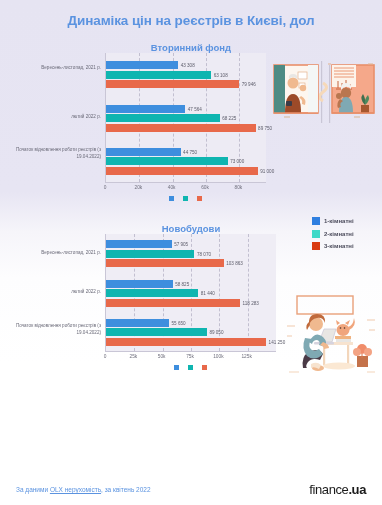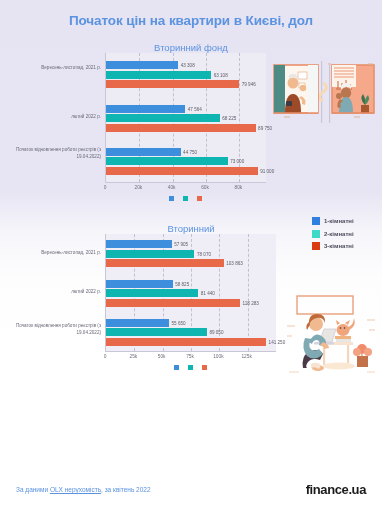--- a/index.html
+++ b/index.html
@@ -17,21 +17,21 @@
     text-align: center;
     font-size: 13.5px;
     font-weight: bold;
     color: #5b93e0;
     letter-spacing: -0.1px;
     padding-top: 13px;
   }
   .section-title {
     text-align: center;
     font-size: 9.5px;
-    font-weight: normal;
+    font-weight: bold;
     color: #5b93e0;
     margin-top: 14px;
   }
   .section-title.second { margin-top: 0; }
 
   
   .chart-block { position: relative; }
   .chart-row { display: flex; align-items: flex-start; }
 
   .cat-labels {
@@ -123,31 +123,31 @@
     justify-content: space-between;
     padding: 0 16px;
   }
   .source-text { font-size: 6.5px; color: #5b93e0; }
   .source-link { color: #5b93e0; text-decoration: underline; }
   .logo {
     font-size: 13px;
     color: #1b1b1b;
     letter-spacing: -0.4px;
   }
-  .logo b { font-weight: bold; margin-left: 20px; }
+  .logo b { font-weight: normal; margin-left: 20px; }
   .logo span { font-weight: bold; }
 
   
   .illus-1 { position: absolute; left: 268px; top: 59px; width: 112px; height: 72px; }
   .illus-2 { position: absolute; left: 283px; top: 292px; width: 96px; height: 88px; }
 </style>
 </head>
 <body>
 
-<div class="main-title">Початок цін на квартири в Києві, дол</div>
+<div class="main-title">Динаміка цін на реєстрів в Києві, дол</div>
 
 <div class="section-title">Вторинний фонд</div>
 
 <div class="chart-block">
   <div class="chart-row">
     <div class="cat-labels" id="c1-cats">
         <div class="cat-label" style="top: 11.6667px;">Вересень-листопад, 2021 р.</div>
         <div class="cat-label" style="top: 61px;">лютий 2022 р.</div>
         <div class="cat-label" style="top: 94.3333px;">Початок відновлення роботи реєстрів (з 19.04.2022)</div>
       </div>
@@ -271,21 +271,21 @@
 
     <rect x="93" y="46" width="8" height="8" fill="#a6572f"></rect>
     <path d="M97 46 q-6 -6 -2 -11 q3 5 2 11z" fill="#3f6f4e"></path>
     <path d="M97 46 q6 -5 3 -10 q-4 4 -3 10z" fill="#4f8a5e"></path>
     <path d="M64 54 h42" stroke="#e98f6a" stroke-width="1.6"></path>
     <path d="M86 58 h6" stroke="#d9b694" stroke-width="1"></path>
     <path d="M100 5 h5 M60 5 h3" stroke="#e2b38f" stroke-width="1"></path>
   </svg>
 </div>
 
-<div class="section-title second" id="sec2-title" style="margin-top: 22px;">Вторинний</div>
+<div class="section-title second" id="sec2-title" style="margin-top: 22px;">Новобудови</div>
 
 <div class="chart-block">
   <div class="chart-row">
     <div class="cat-labels" id="c2-cats">
         <div class="cat-label" style="top: 15.6667px;">Вересень-листопад, 2021 р.</div>
         <div class="cat-label" style="top: 55px;">лютий 2022 р.</div>
         <div class="cat-label" style="top: 89.3333px;">Початок відновлення роботи реєстрів (з 19.04.2022)</div>
       </div>
     <div class="plot-wrap" style="margin-right:106px;">
       <div class="plot light" id="c2-plot" style="height:118px;">

